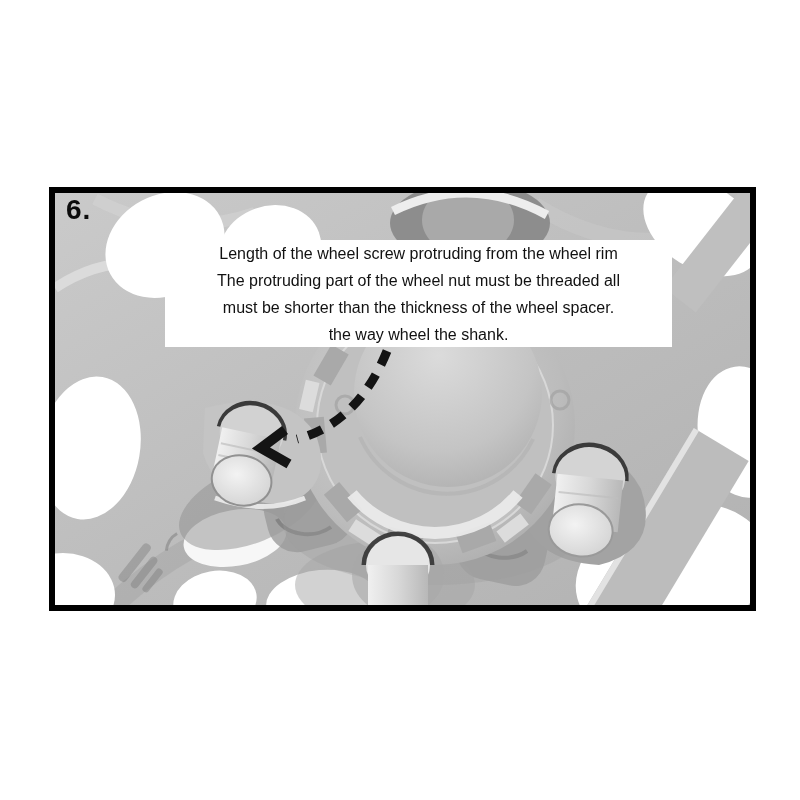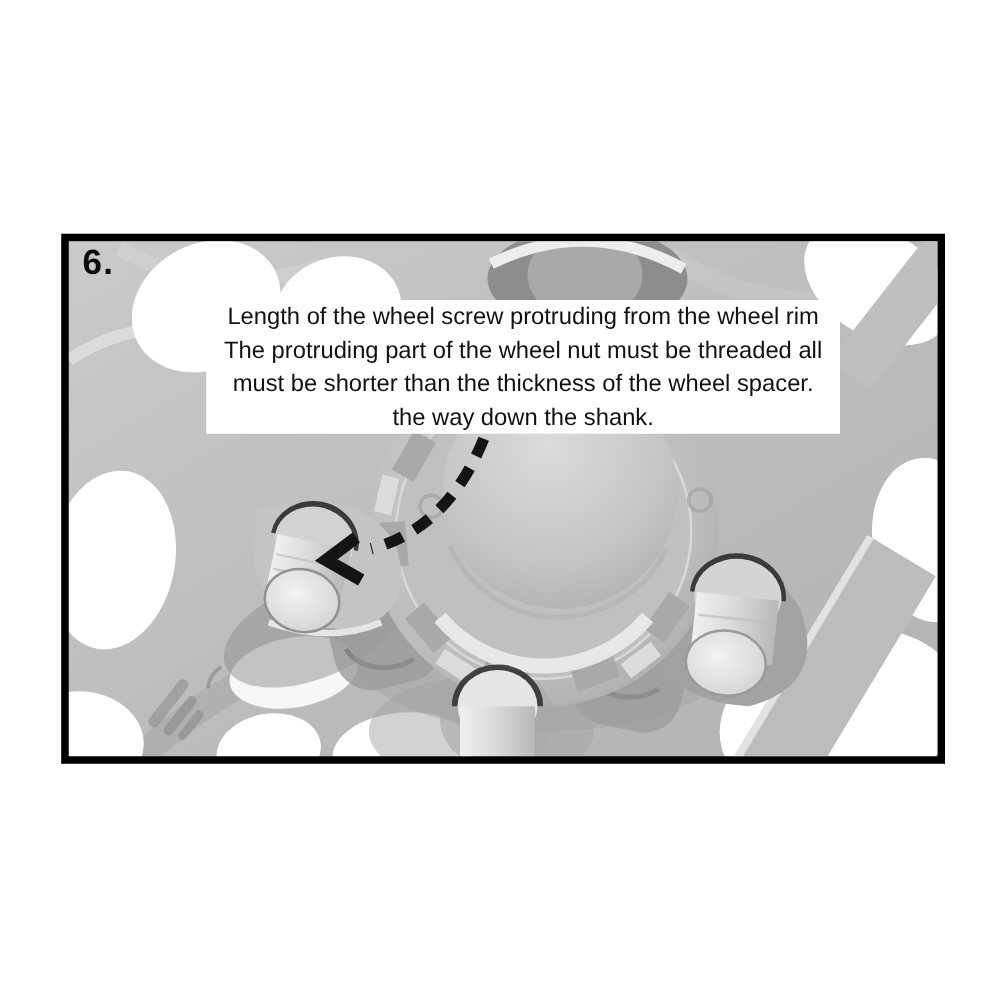--- a/index.html
+++ b/index.html
@@ -45,21 +45,21 @@
     left: 110px;
     top: 47px;
     width: 507px;
     height: 107px;
     background: #ffffff;
     display: flex;
     flex-direction: column;
     justify-content: center;
     text-align: center;
     color: #111111;
-    font-size: 19px;
+    font-size: 16px;
     line-height: 27px;
     white-space: nowrap;
   }
   .caption-line { width: 100%; }
 </style>
 </head>
 <body>
 
 <div class="page">
   <div class="figure-box">
@@ -201,17 +201,17 @@
         <path d="M 230,237 L 206,255 L 234,271" stroke="#141414" stroke-width="10" fill="none"></path>
       </g>
     </svg>
 
     <div class="step-label">6.</div>
 
     <div class="caption-box">
       <div class="caption-line">Length of the wheel screw protruding from the wheel rim</div>
       <div class="caption-line">The protruding part of the wheel nut must be threaded all</div>
       <div class="caption-line">must be shorter than the thickness of the wheel spacer.</div>
-      <div class="caption-line">the way down the shank.</div>
+      <div class="caption-line">the way wheel the shank.</div>
     </div>
 
   </div>
 </div>
 
 </body></html>

